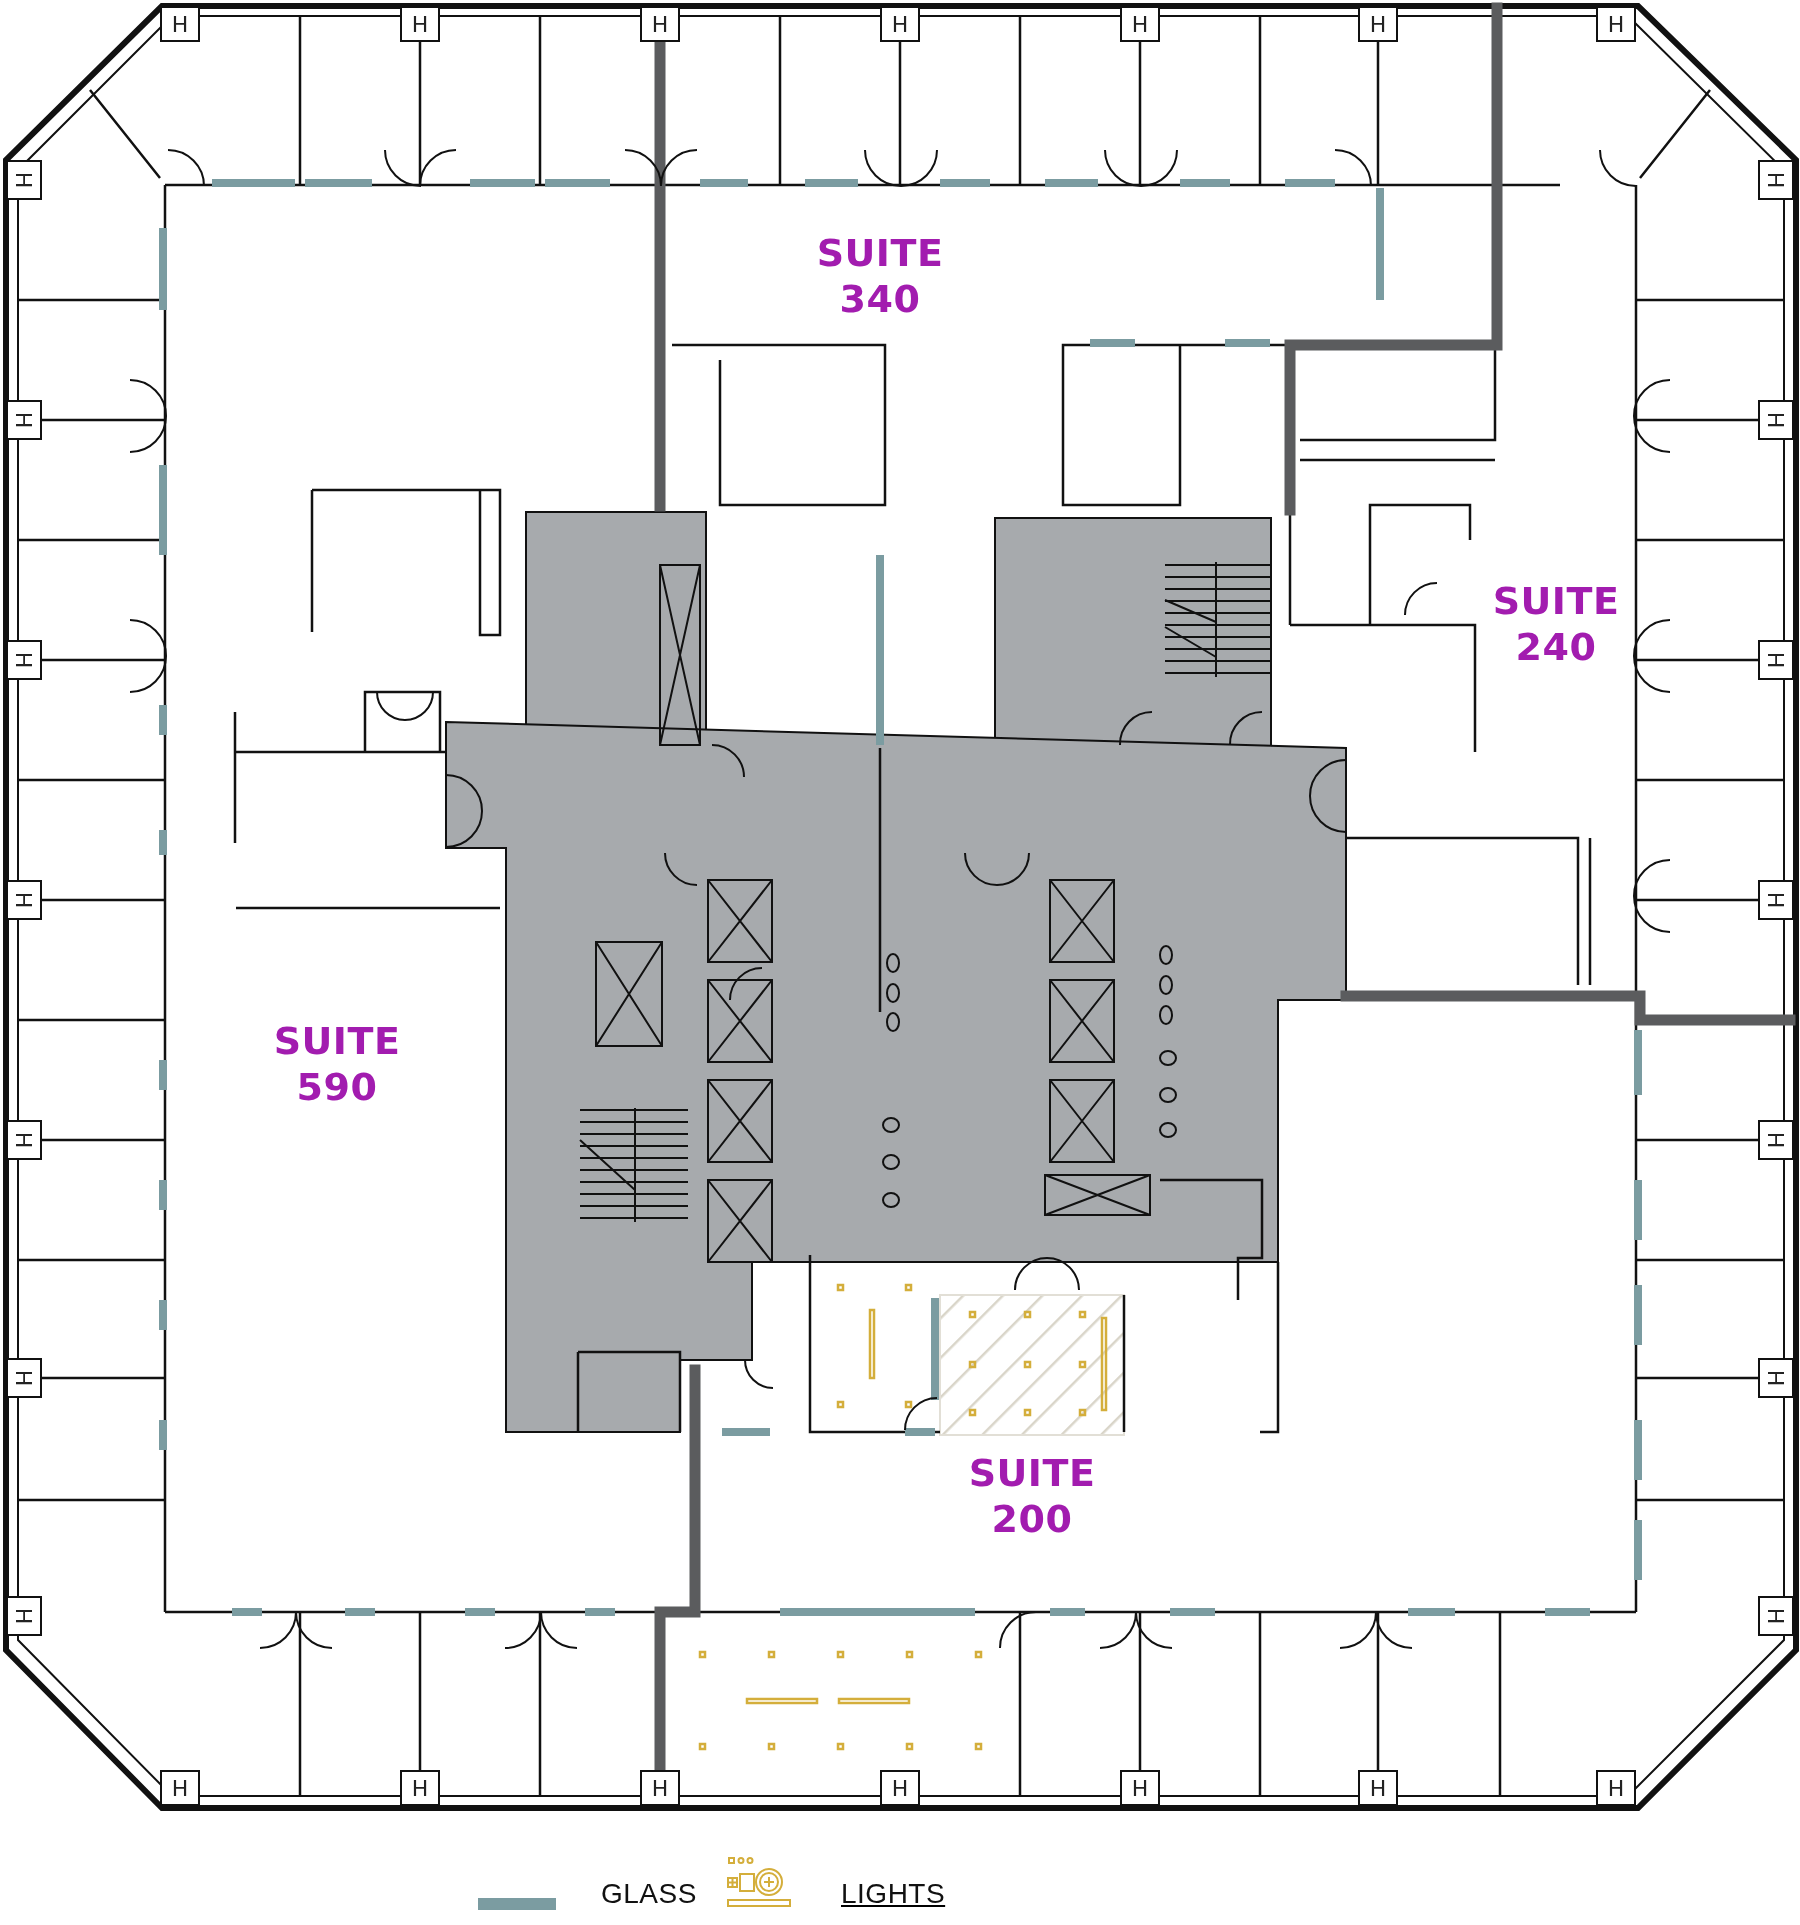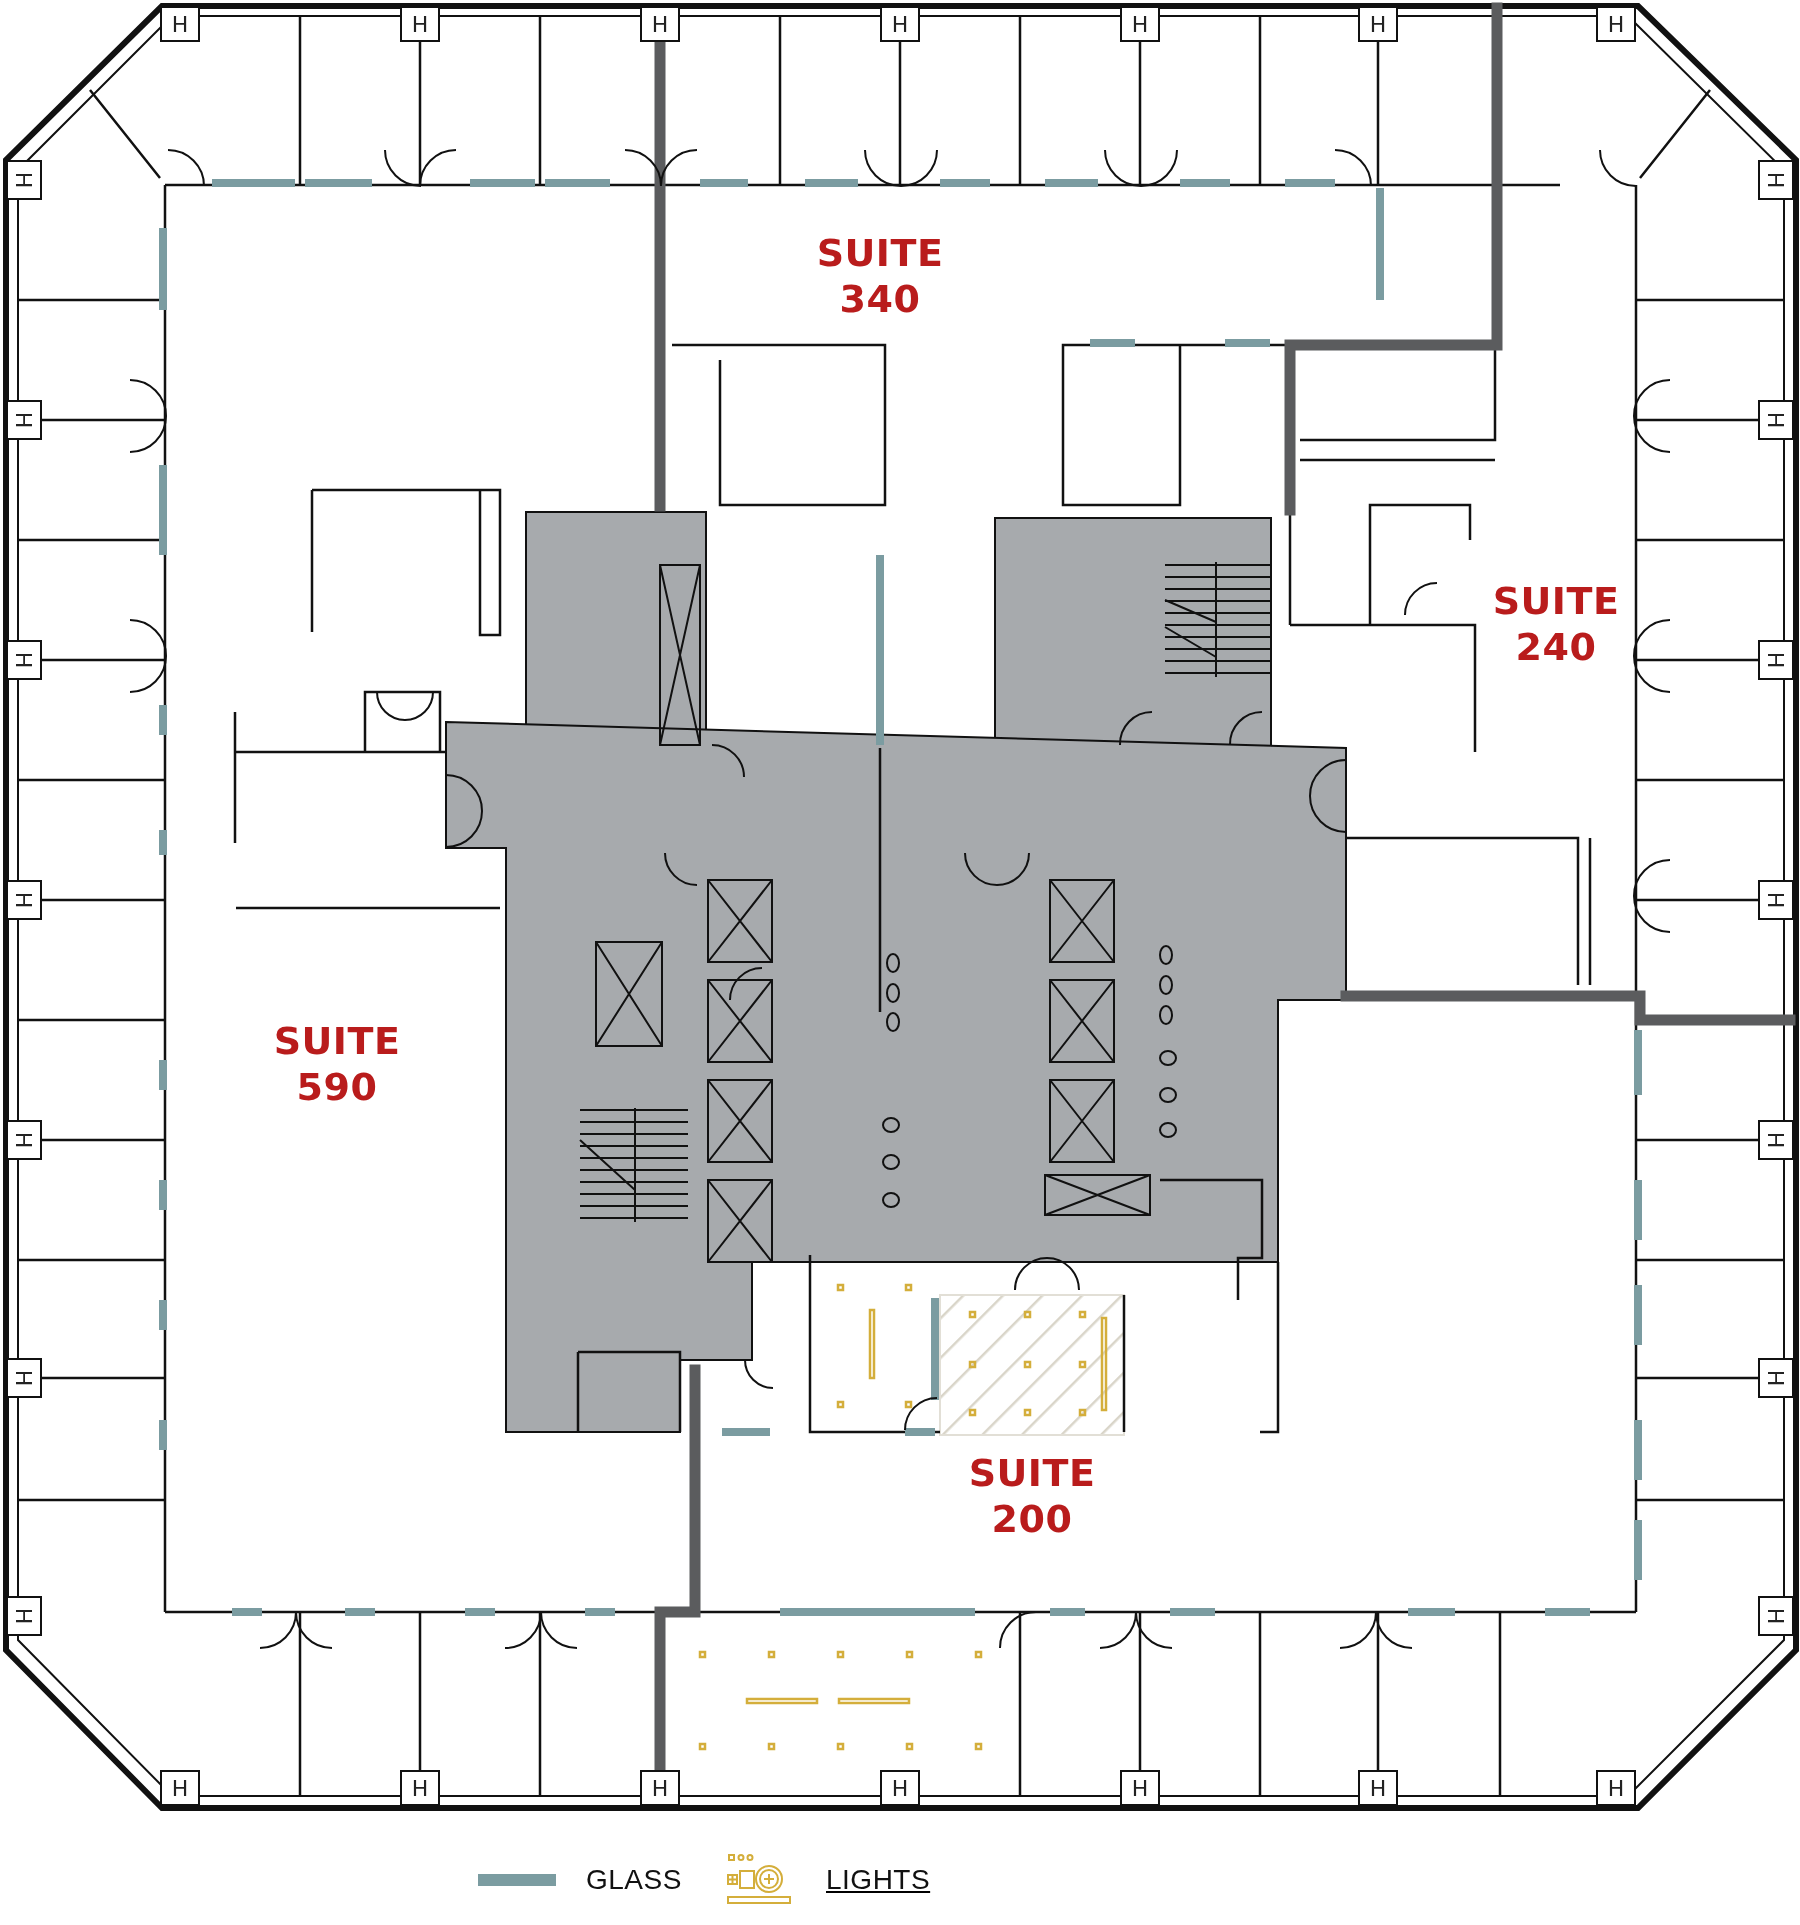--- a/index.html
+++ b/index.html
@@ -1,20 +1,20 @@
 <!DOCTYPE html>
 <html><head>
 <meta charset="utf-8">
 <style>
   html, body { margin: 0; padding: 0; background: #ffffff; }
   body { width: 1800px; height: 1925px; position: relative; overflow: hidden; font-family: "DejaVu Sans", sans-serif; }
   #plan { position: absolute; left: 0; top: 0; width: 1800px; height: 1830px; }
-  .suite-label { position: absolute; text-align: center; font-family: "DejaVu Sans", sans-serif; font-weight: bold; font-size: 38px; line-height: 46px; color: #b91c1c; letter-spacing: 0.5px; }
+  .suite-label { position: absolute; text-align: center; font-family: "DejaVu Sans", sans-serif; font-weight: bold; font-size: 38px; line-height: 46px; color: #a21caf; letter-spacing: 0.5px; }
   .legend { position: absolute; left: 0; top: 1850px; width: 1800px; height: 75px; }
-  .legend-item { position: absolute; display: flex; align-items: center; height: 60px; }
+  .legend-item { position: absolute; display: flex; align-items: flex-end; height: 60px; gap: 15px; }
   .legend-text { font-family: "Liberation Sans", sans-serif; font-size: 28px; color: #111111; letter-spacing: 0.5px; }
   .swatch-glass { width: 78px; height: 12px; background: #7b9ca1; margin-right: 30px; }
   .swatch-lights { width: 72px; height: 54px; margin-right: 28px; }
   .swatch-ceiling { width: 60px; height: 58px; margin-right: 60px; }
 </style>
 </head>
 <body>
 
 <svg id="plan" viewBox="0 0 1800 1830" xmlns="http://www.w3.org/2000/svg">
   <defs>

